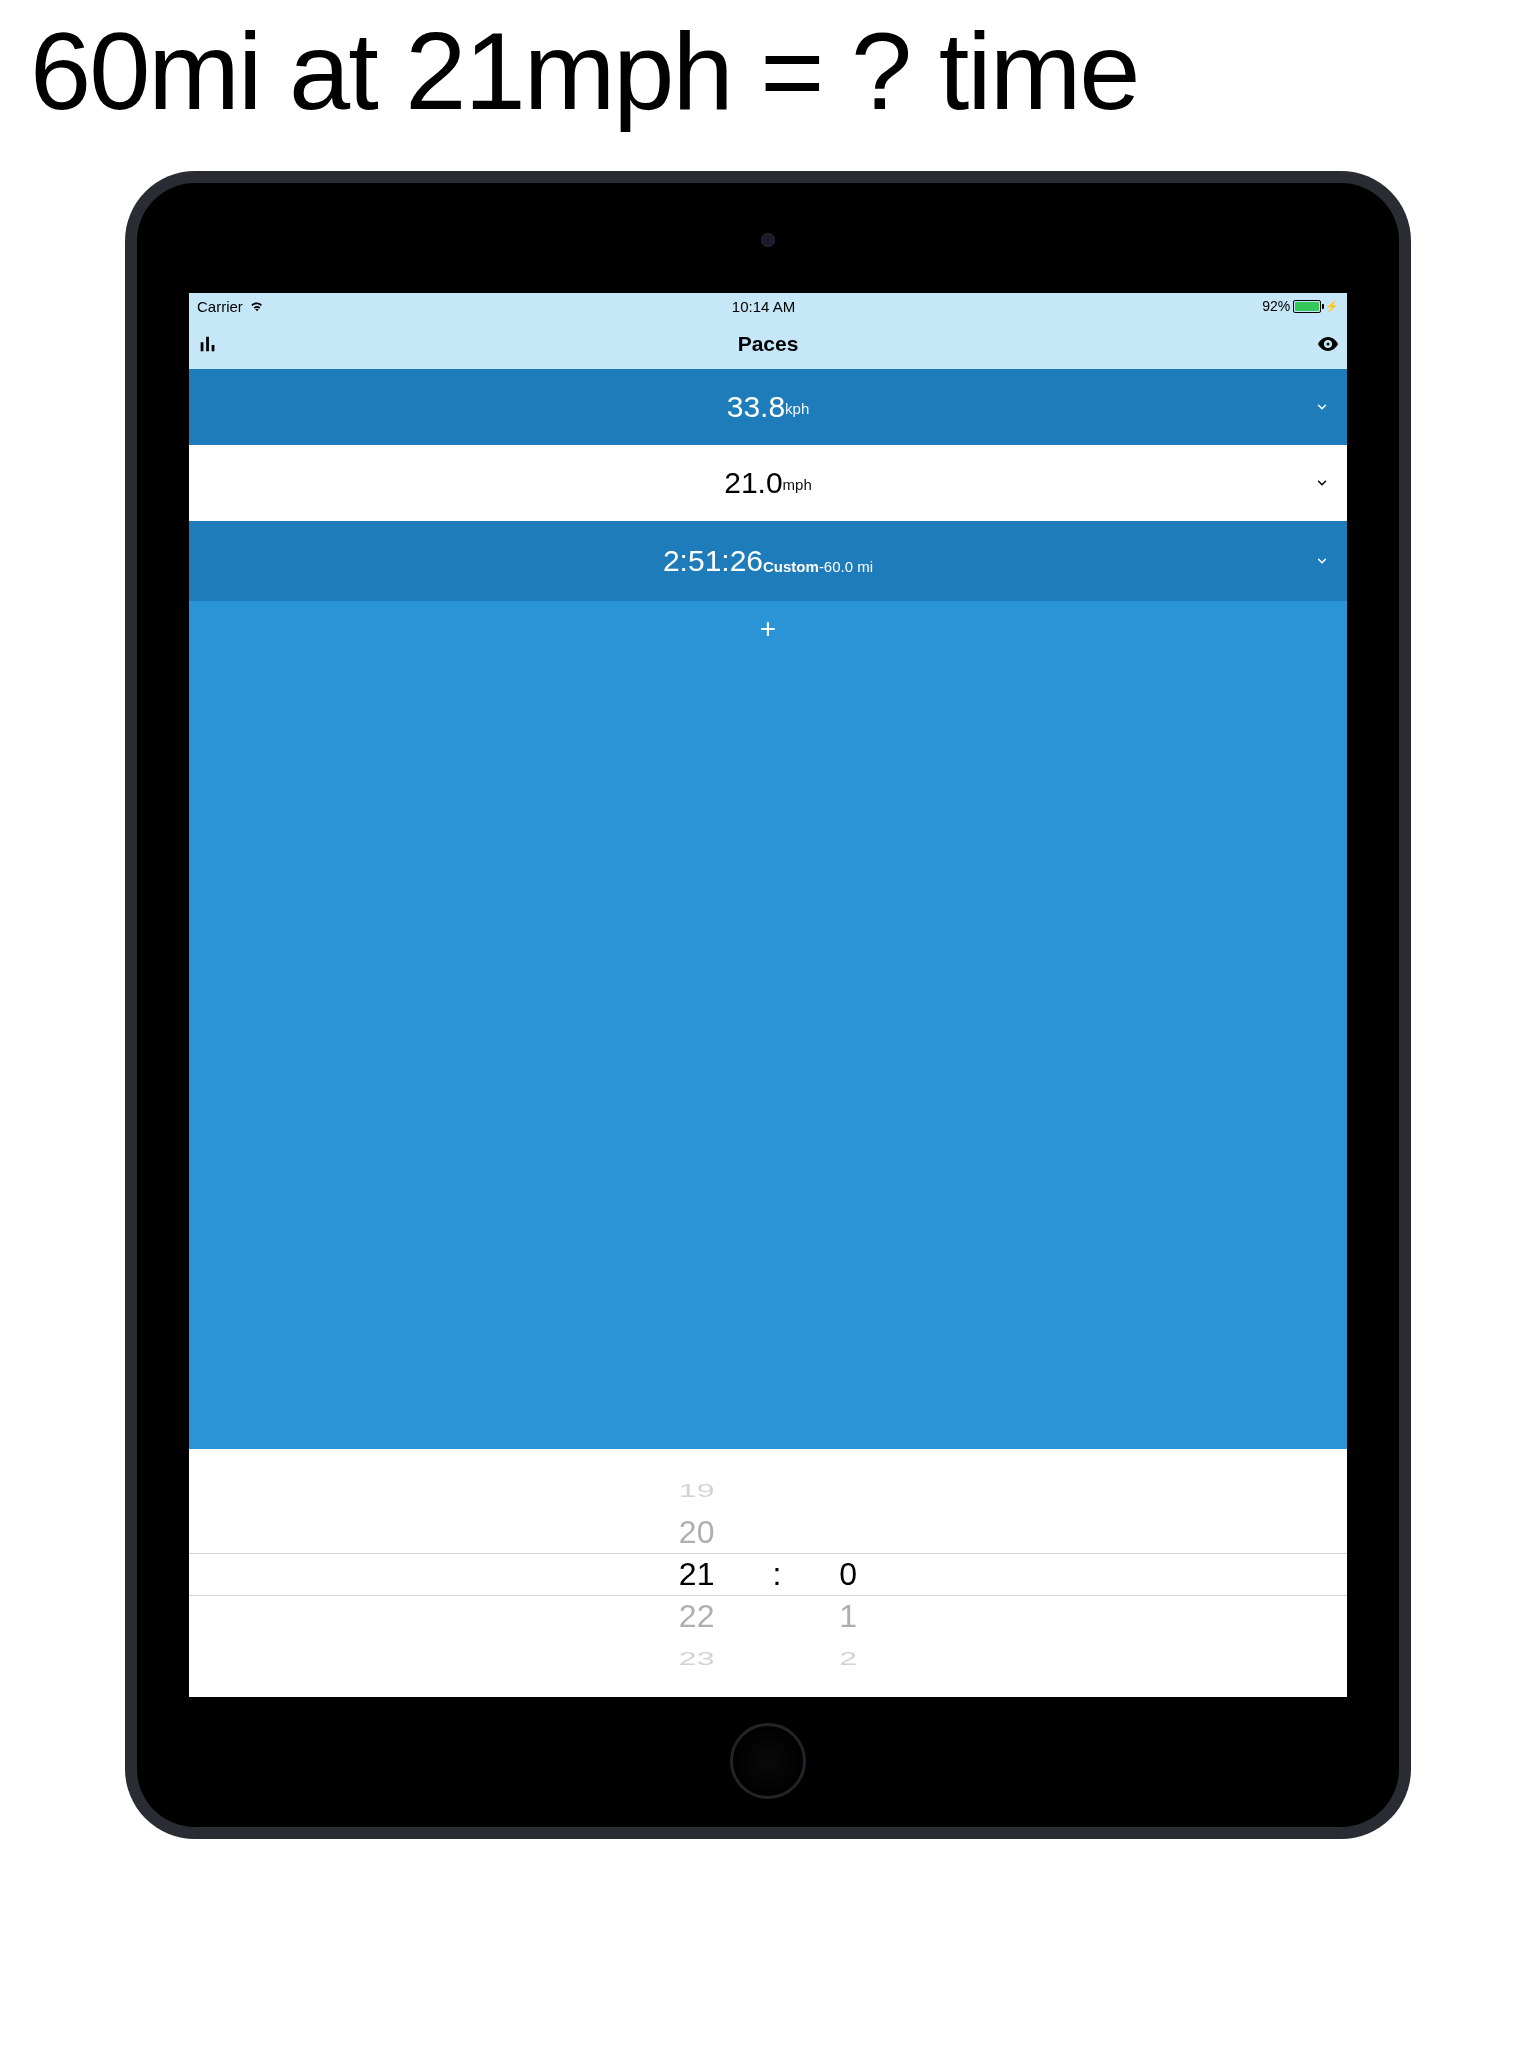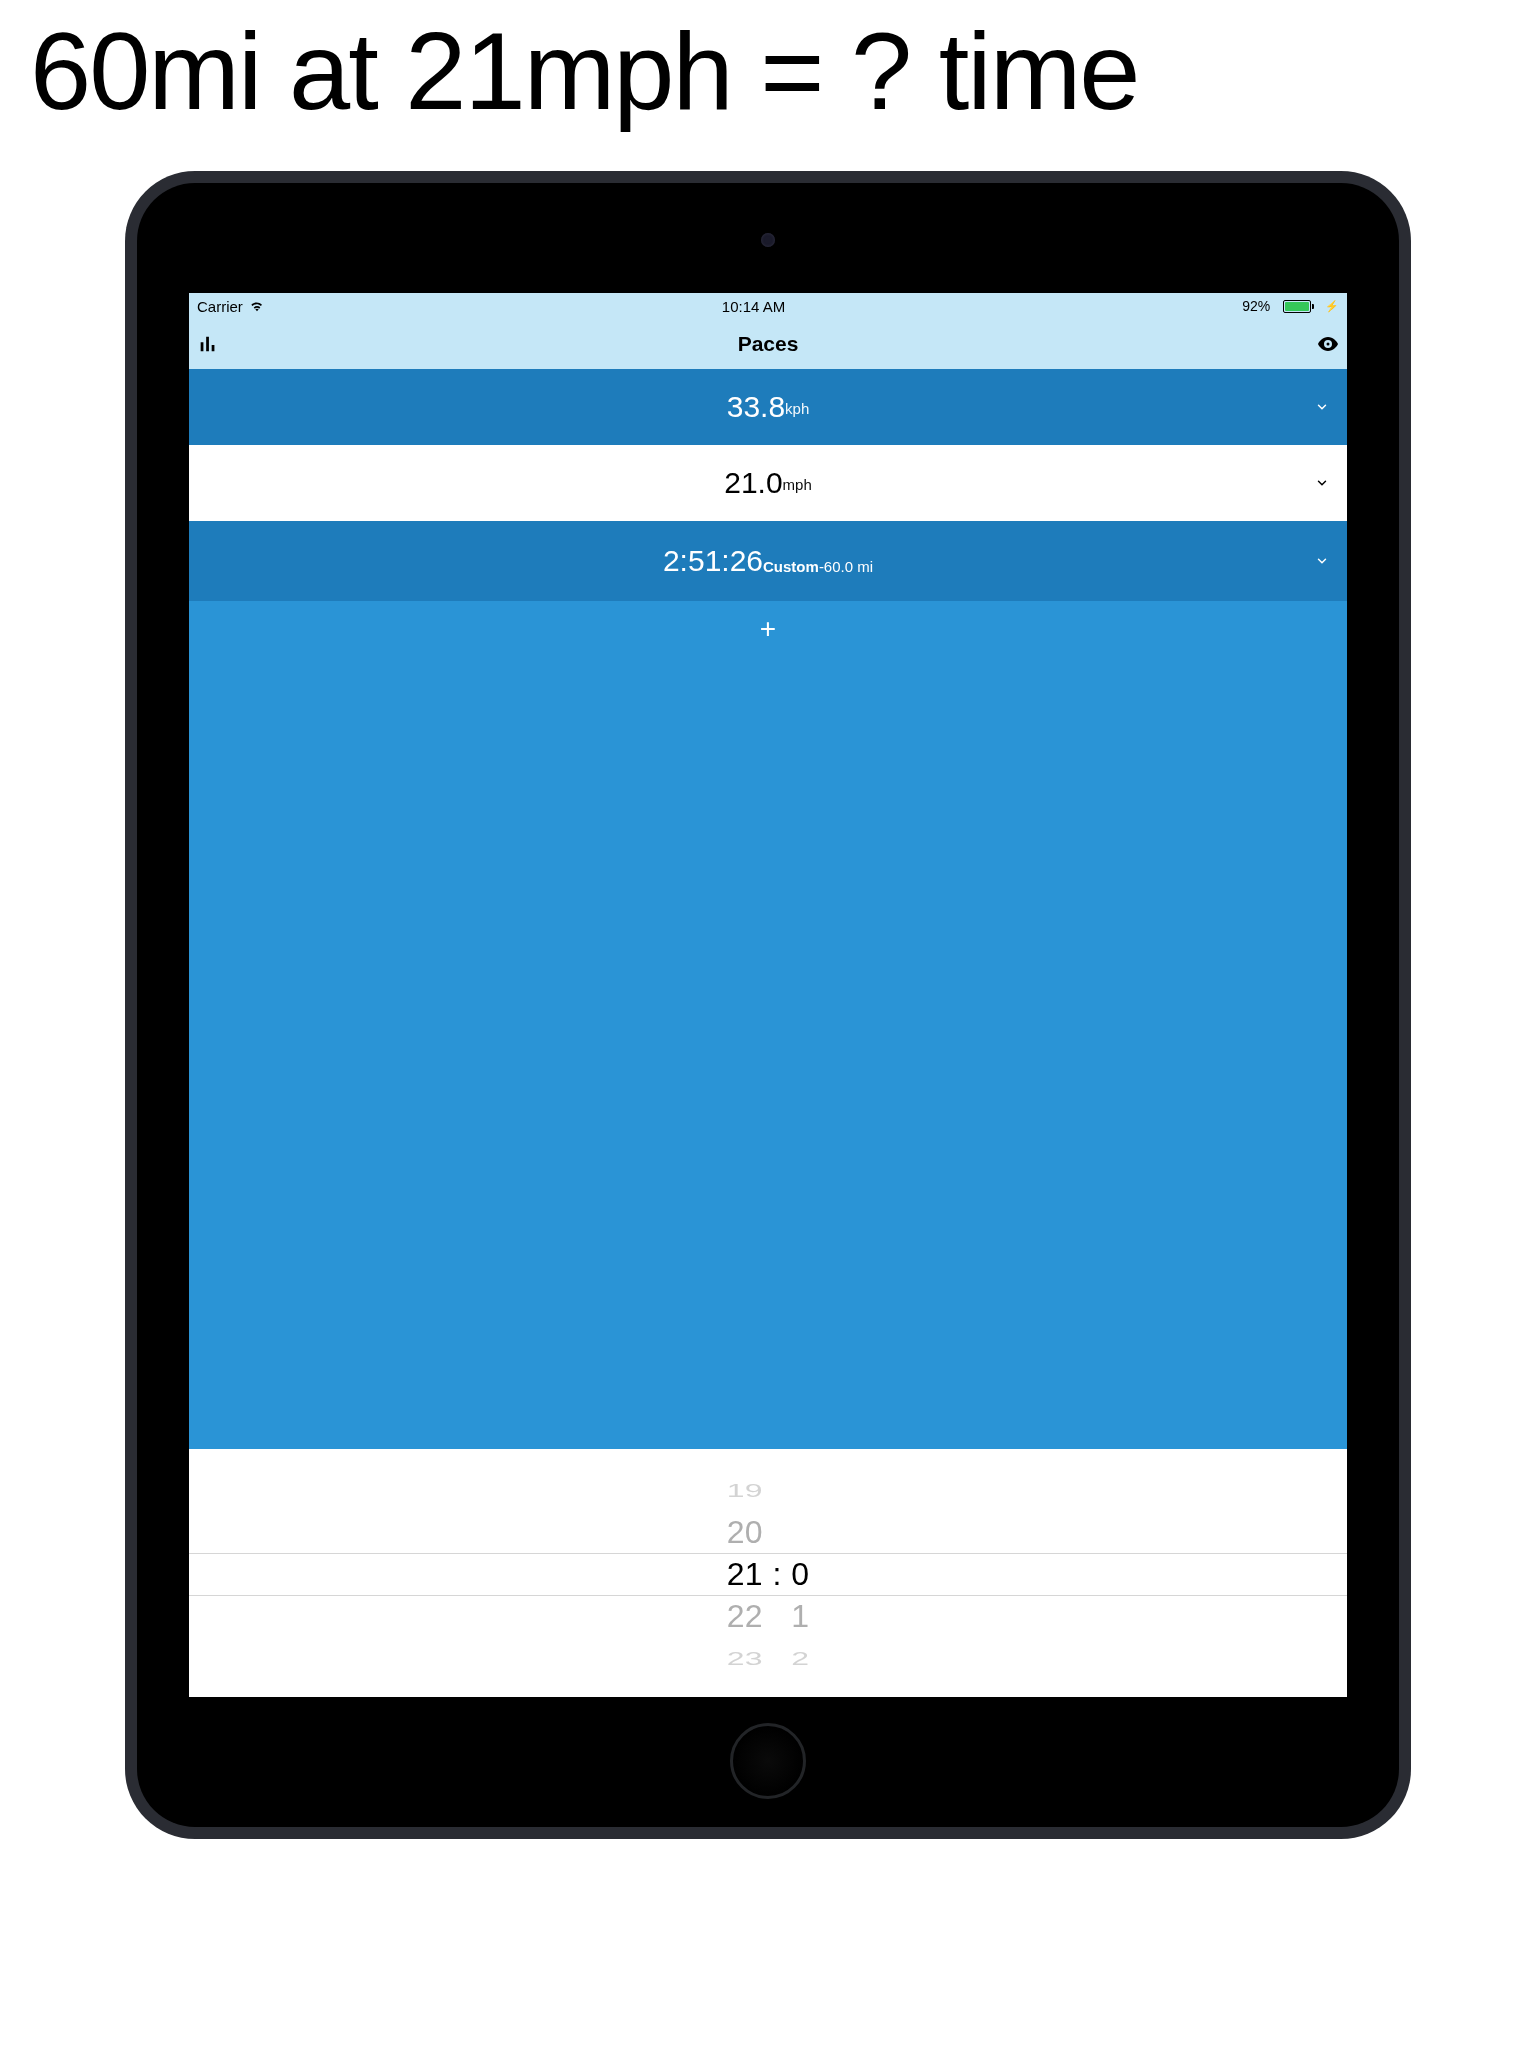--- a/index.html
+++ b/index.html
@@ -69,21 +69,21 @@
     height: 26px;
     background: #c5e7f7;
     display: flex;
     align-items: center;
     justify-content: space-between;
     padding: 0 8px;
     font-size: 15px;
     color: #000;
   }
   .status-left { display: flex; align-items: center; gap: 6px; }
-  .status-right { display: flex; align-items: center; gap: 13px; font-size: 14px; }
+  .status-right { display: flex; align-items: center; gap: 3px; font-size: 14px; }
   .wifi-icon svg { width: 16px; height: 12px; }
   .battery-icon {
     width: 28px;
     height: 13px;
     border: 1px solid #000;
     border-radius: 2px;
     position: relative;
     display: inline-block;
   }
   .battery-icon::after {
@@ -167,20 +167,21 @@
     flex-direction: column;
     height: calc(100% - 26px - 50px);
   }
   .picker {
     background: #fff;
     height: 248px;
     position: relative;
     display: flex;
     justify-content: center;
     overflow: hidden;
+    gap: 48px;
   }
   .picker-col {
     display: flex;
     flex-direction: column;
     align-items: center;
     font-size: 32px;
     color: #000;
     position: relative;
     padding-top: 20px;
   }

